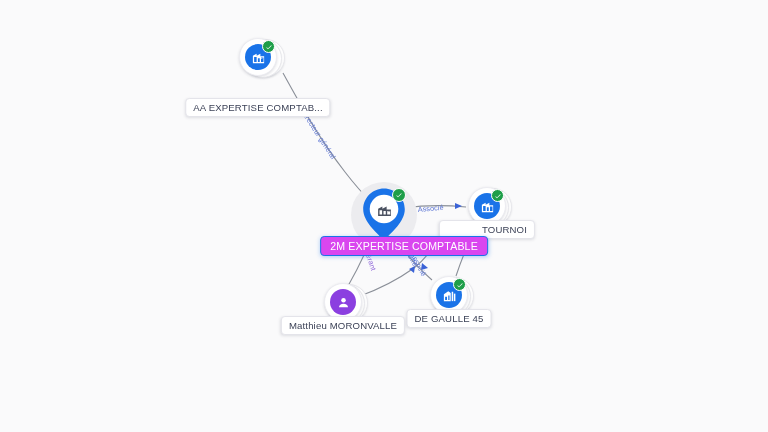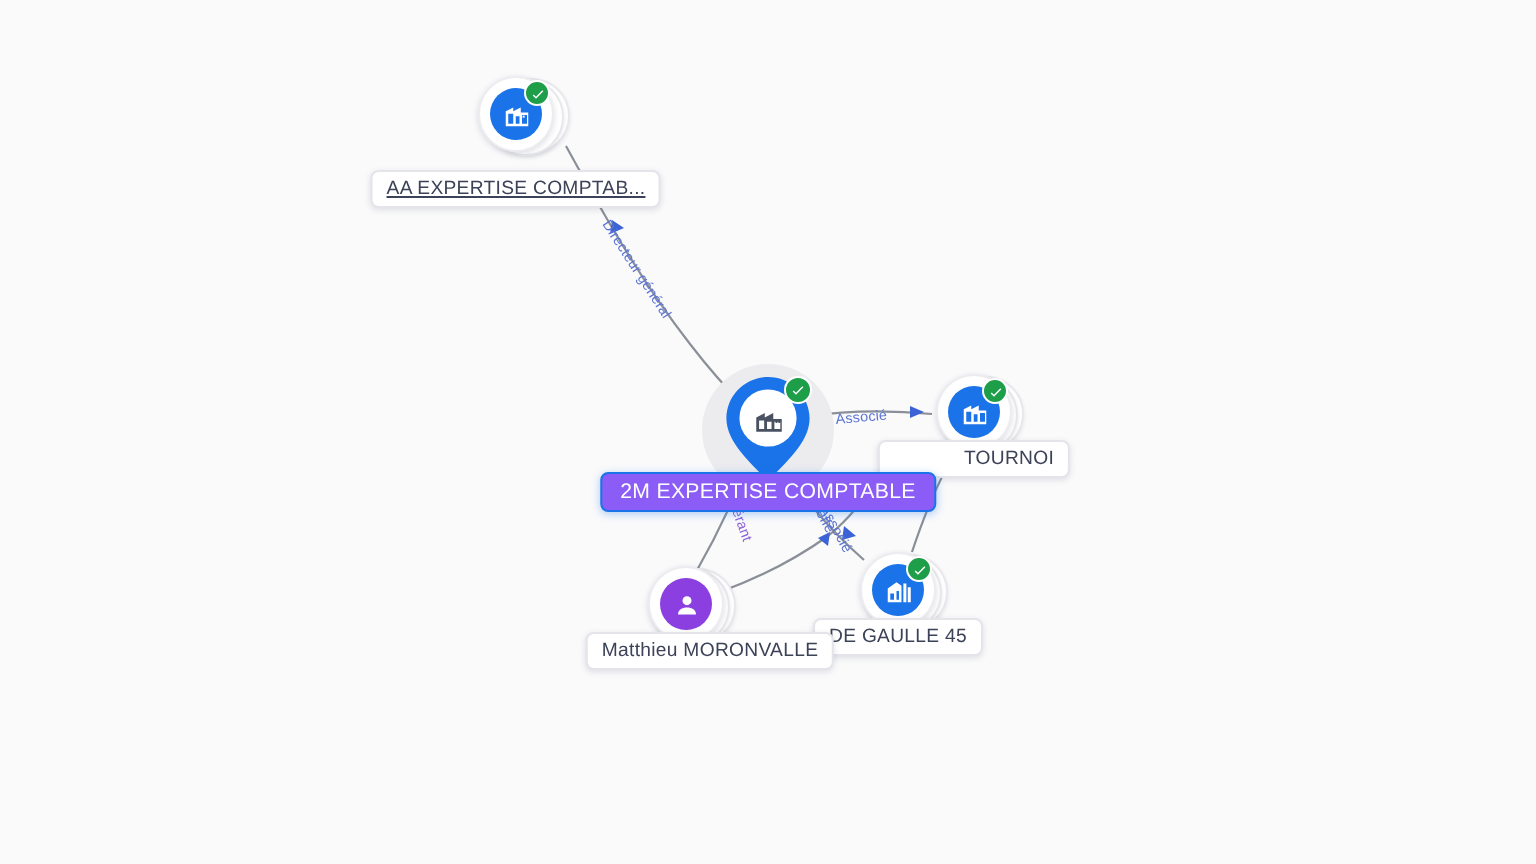--- a/index.html
+++ b/index.html
@@ -116,26 +116,27 @@
     font-size: 9.6px;
     color: #3c4257;
     background: #ffffff;
     border: 1px solid #e4e4ea;
     border-radius: 4px;
     padding: 3px 7px 3px 7px;
     box-shadow: 0 1px 3px rgba(30,35,60,0.13);
     letter-spacing: 0.15px;
   }
   .node-label.selected {
-    background: #8b5cf6;
+    background: #d946ef;
     color: #ffffff;
     border-color: #1a73e8;
     font-size: 10.6px;
     padding: 3px 9px;
     box-shadow: 0 1px 4px rgba(26,115,232,0.35);
+    margin-left: 20px;
   }
 </style>
 </head>
 <body>
 
 <div id="graph-canvas">
 
   <svg class="edge-layer" viewBox="0 0 768 432">
 
     <path class="edge-path" d="M 283 73 C 300 104, 320 140, 345 172 C 355 185, 365 196, 372 203"></path>
@@ -174,21 +175,21 @@
           <path fill="#ffffff" d="M3 21V9l6-3v3l6-3v4h6v11H3zm2-2h4v-8H5v8zm6 0h3v-6h-3v6zm5 0h4v-7h-4v7z"></path>
           <rect fill="#ffffff" x="16.5" y="12.5" width="1.6" height="1.6"></rect>
         </svg>
       </div>
       <div class="badge">
         <svg width="8" height="8" viewBox="0 0 24 24">
             <path fill="#ffffff" d="M9 16.2l-3.5-3.5L4 14.2 9 19 20 8l-1.5-1.5z"></path>
           </svg>
       </div>
     </div>
-    <div class="node-label" style="left:0px; top:28px;text-decoration:underline;">AA EXPERTISE COMPTAB...</div>
+    <div class="node-label" style="left:0px; top:41px;">AA EXPERTISE COMPTAB...</div>
   </div>
 
   <div class="node" style="left:487px; top:206px;">
     <div class="stack" style="width:36px;height:36px;left:-13px;top:-18px;"></div>
     <div class="stack" style="width:37px;height:37px;left:-17px;top:-18px;"></div>
     <div class="disc">
       <div class="icon-circle">
         <svg width="15" height="15" viewBox="0 0 24 24" aria-hidden="true">
           <path fill="#ffffff" d="M3 21V9l6-3v3l6-3v4h6v11H3zm2-2h4v-8H5v8zm6 0h3v-6h-3v6zm5 0h4v-7h-4v7z"></path>
         </svg>
@@ -226,21 +227,21 @@
     <div class="stack" style="width:36px;height:36px;left:-13px;top:-18px;"></div>
     <div class="stack" style="width:37px;height:37px;left:-17px;top:-18px;"></div>
     <div class="disc">
       <div class="icon-circle person">
         <svg width="15" height="15" viewBox="0 0 24 24" aria-hidden="true">
           <circle fill="#ffffff" cx="12" cy="8.5" r="3.6"></circle>
           <path fill="#ffffff" d="M4.8 19.5c0-3.6 3.2-5.6 7.2-5.6s7.2 2 7.2 5.6z"></path>
         </svg>
       </div>
     </div>
-    <div class="node-label" style="left:0px; top:14px;margin-left:12px;">Matthieu MORONVALLE</div>
+    <div class="node-label" style="left:0px; top:14px;">Matthieu MORONVALLE</div>
   </div>
 
   <div class="node" style="left:384px; top:213px;">
     <div class="halo"></div>
     <div class="pin-wrap">
       <svg width="46" height="54" viewBox="0 0 46 54" aria-hidden="true">
         <path d="M23 1.5 C11.5 1.5 2.2 10.8 2.2 22.3 C2.2 34.5 15.5 45.5 21 51.5 C22.1 52.7 23.9 52.7 25 51.5 C30.5 45.5 43.8 34.5 43.8 22.3 C43.8 10.8 34.5 1.5 23 1.5 Z" fill="#1a73e8"></path>
         <circle cx="23" cy="22" r="14.3" fill="#ffffff"></circle>
       </svg>
       <div style="position:absolute; left:11.5px; top:10.5px; width:23px; height:23px; display:flex; align-items:center; justify-content:center;">

